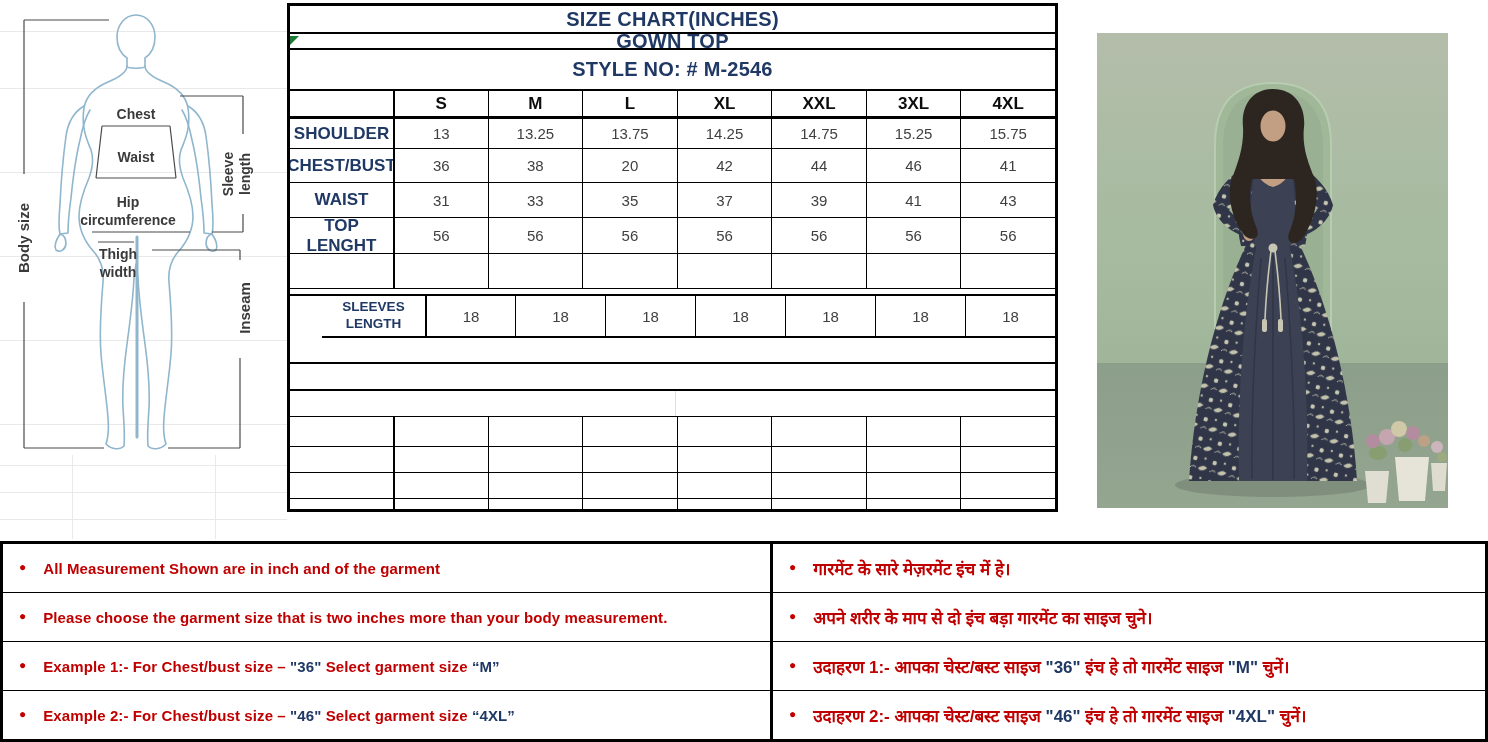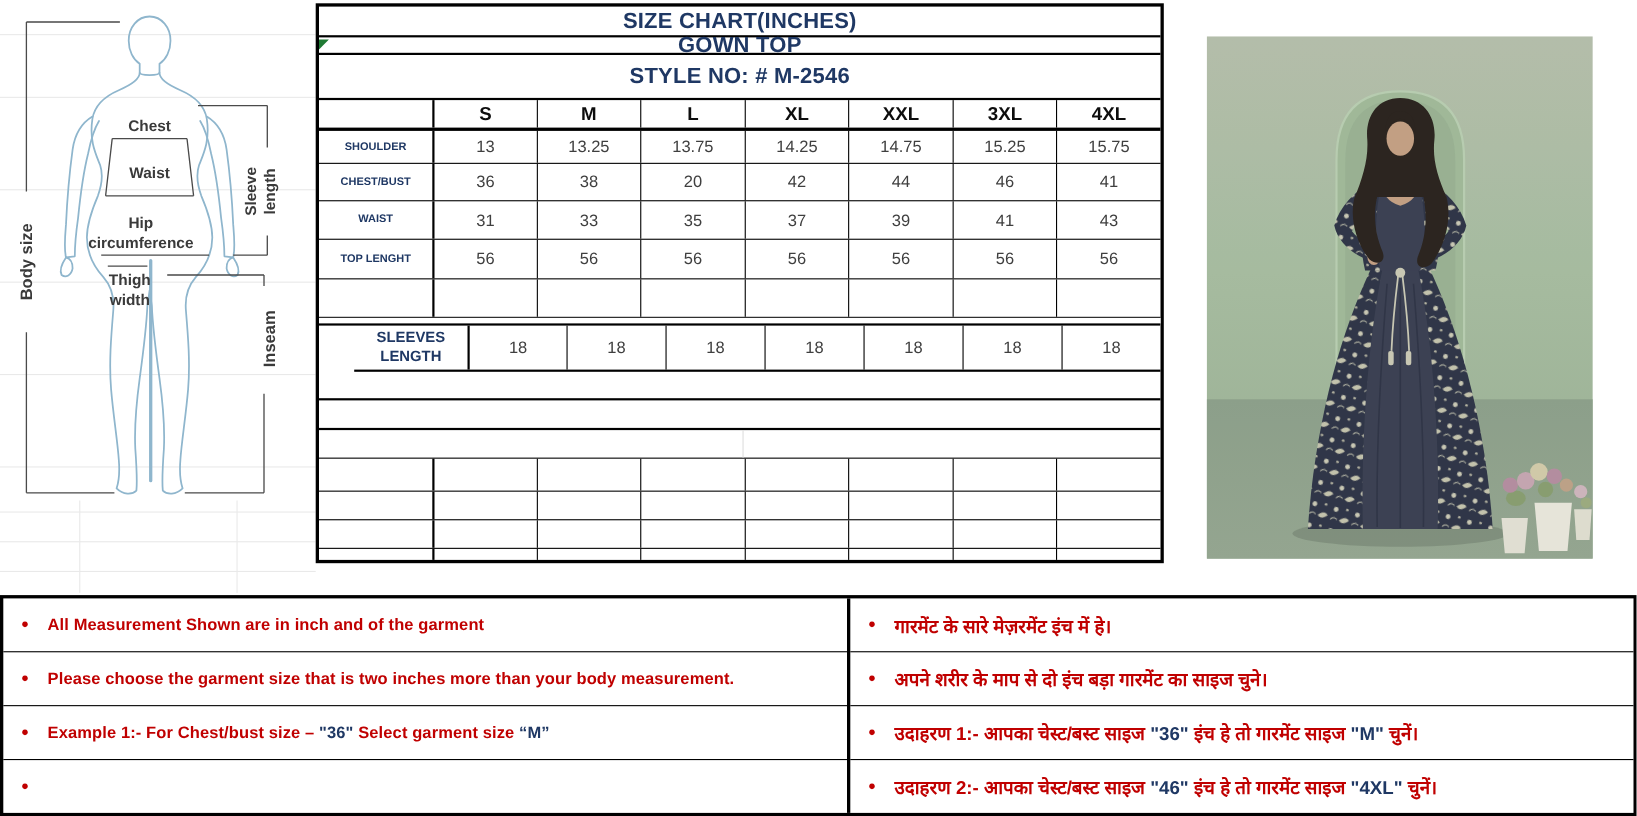--- a/index.html
+++ b/index.html
@@ -17,21 +17,21 @@
   .th-product{height:16px;}
   .th-style{height:41px;}
   .t-row{display:grid;grid-template-columns:103px repeat(7,1fr);}
   .cell{display:flex;align-items:center;justify-content:center;font-size:15px;color:#3f3f3f;
         border-left:1px solid #000;overflow:hidden;text-align:center;}
   .t-row .cell:first-child{border-left:none;}
   .t-row .cell:nth-child(2){border-left-width:2px;}
   .sizes-row{height:28px;border-bottom:3px solid #000;}
   .sizes-row .cell{font-weight:bold;font-size:17px;color:#0d0d0d;}
   .m-row{border-bottom:1px solid #000;}
-  .m-row .label{font-weight:bold;color:var(--navy);font-size:10px;line-height:1.15;padding:0 2px;}
+  .m-row .label{font-weight:bold;color:var(--navy);font-size:17px;line-height:1.15;padding:0 2px;}
   #m-rows .m-row:nth-child(1){height:30px;}
   #m-rows .m-row:nth-child(2){height:34px;}
   #m-rows .m-row:nth-child(3){height:35px;}
   #m-rows .m-row:nth-child(4){height:36px;}
   #m-rows .m-row:nth-child(5){height:35px;}
   .gap-row{height:7px;border-bottom:2.5px solid #000;background:#fff;}
   .sleeves-row{height:42px;border-bottom:2.5px solid #000;margin-left:32px;}
   .sleeves-row .label{font-weight:bold;color:var(--navy);font-size:13.5px;line-height:1.25;padding:0 12px;}
   .fw-row{position:relative;border-bottom:2px solid #000;}
   .fw1{height:26px;}
@@ -333,20 +333,21 @@
         <div class="note-row">
           <span class="bullet">●</span>
           <span class="note-text"><span class="c-red">Please choose the garment size that is two inches more than your body measurement.</span></span>
         </div>
         <div class="note-row">
           <span class="bullet">●</span>
           <span class="note-text"><span class="c-red">Example 1:- For Chest/bust size – </span><span class="c-navy">"36"</span><span class="c-red"> Select garment size </span><span class="c-navy">“M”</span></span>
         </div>
         <div class="note-row">
           <span class="bullet">●</span>
+          <span class="note-text"><span class="c-red">Example 2:- For Chest/bust size – </span><span class="c-navy">"46"</span><span class="c-red"> Select garment size </span><span class="c-navy">“4XL”</span></span>
         </div>
       </div>
     <div class="notes-col" id="notes-hindi">
         <div class="note-row">
           <span class="bullet">●</span>
           <span class="note-text"><span class="c-red">गारमेंट के सारे मेज़रमेंट इंच में हे।</span></span>
         </div>
         <div class="note-row">
           <span class="bullet">●</span>
           <span class="note-text"><span class="c-red">अपने शरीर के माप से दो इंच बड़ा गारमेंट का साइज चुने।</span></span>

